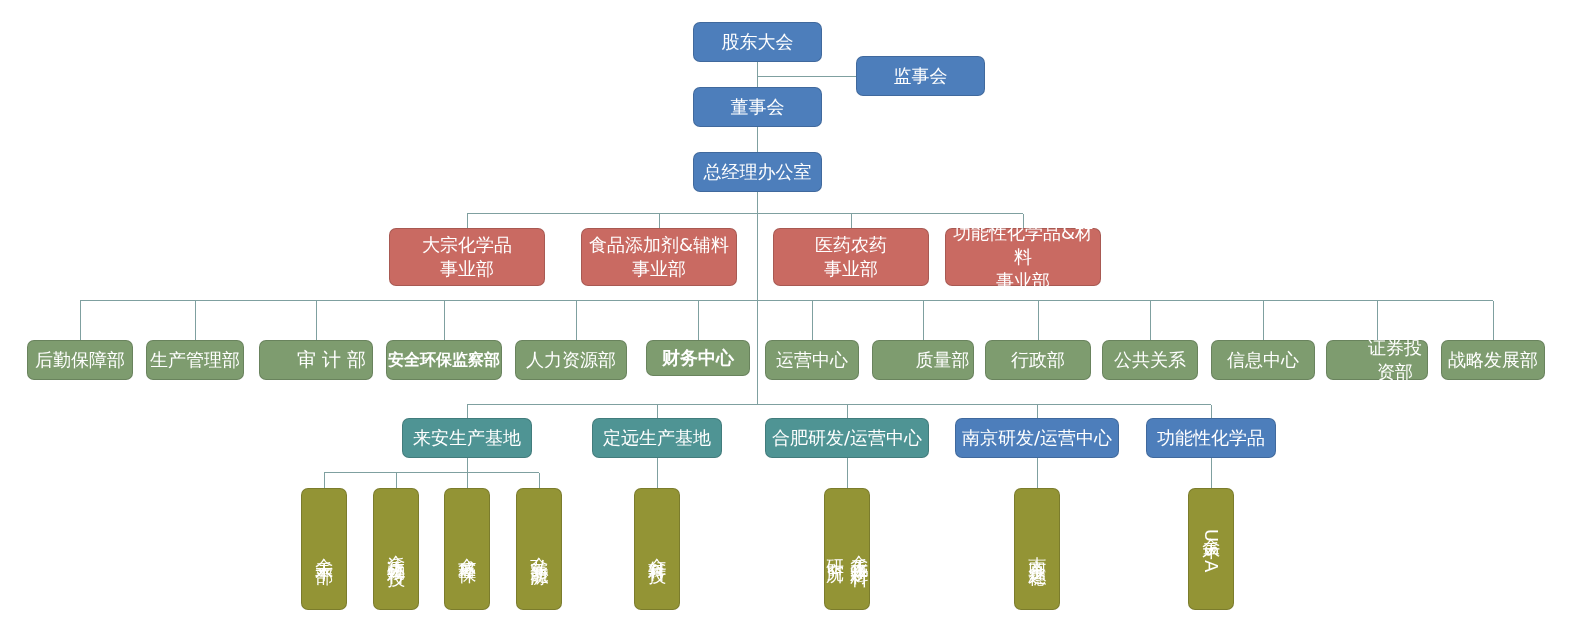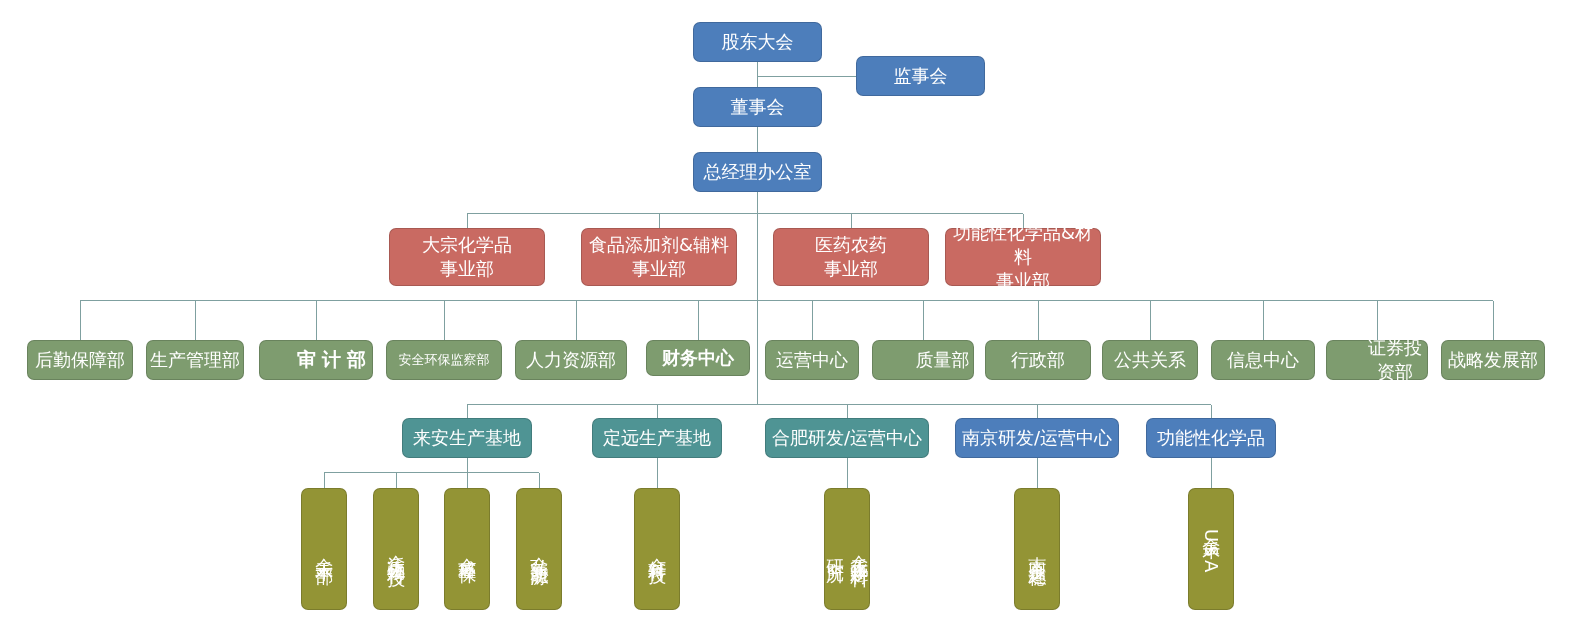--- a/index.html
+++ b/index.html
@@ -21,22 +21,22 @@
   }
   .blue{background:var(--blue,#4d7ebb);}
   .red{background:var(--red,#c96a62);}
   .green{background:var(--green,#7e9c6f);}
   .teal{background:var(--teal,#4f9494);}
   .olive{background:var(--olive,#939435);}
   .vnode{
     writing-mode:vertical-rl;text-orientation:mixed;
     letter-spacing:3px;padding:6px 0;
   }
-  .bold-lg{font-weight:bold;font-size:19px;letter-spacing:6px;padding-left:37px;}
-  .bold-sm{font-weight:normal;font-size:13px;letter-spacing:0;}
+  .bold-lg{font-weight:normal;font-size:19px;letter-spacing:6px;padding-left:37px;}
+  .bold-sm{font-weight:bold;font-size:16px;letter-spacing:0;}
 </style>
 </head>
 <body>
 
 <div id="canvas">
 
   <svg id="connectors" width="1570" height="636" viewBox="0 0 1570 636" shape-rendering="crispEdges">
     <g>
       <line x1="757.5" y1="62" x2="757.5" y2="87"></line>
       <line x1="757.5" y1="76.5" x2="856" y2="76.5"></line>

